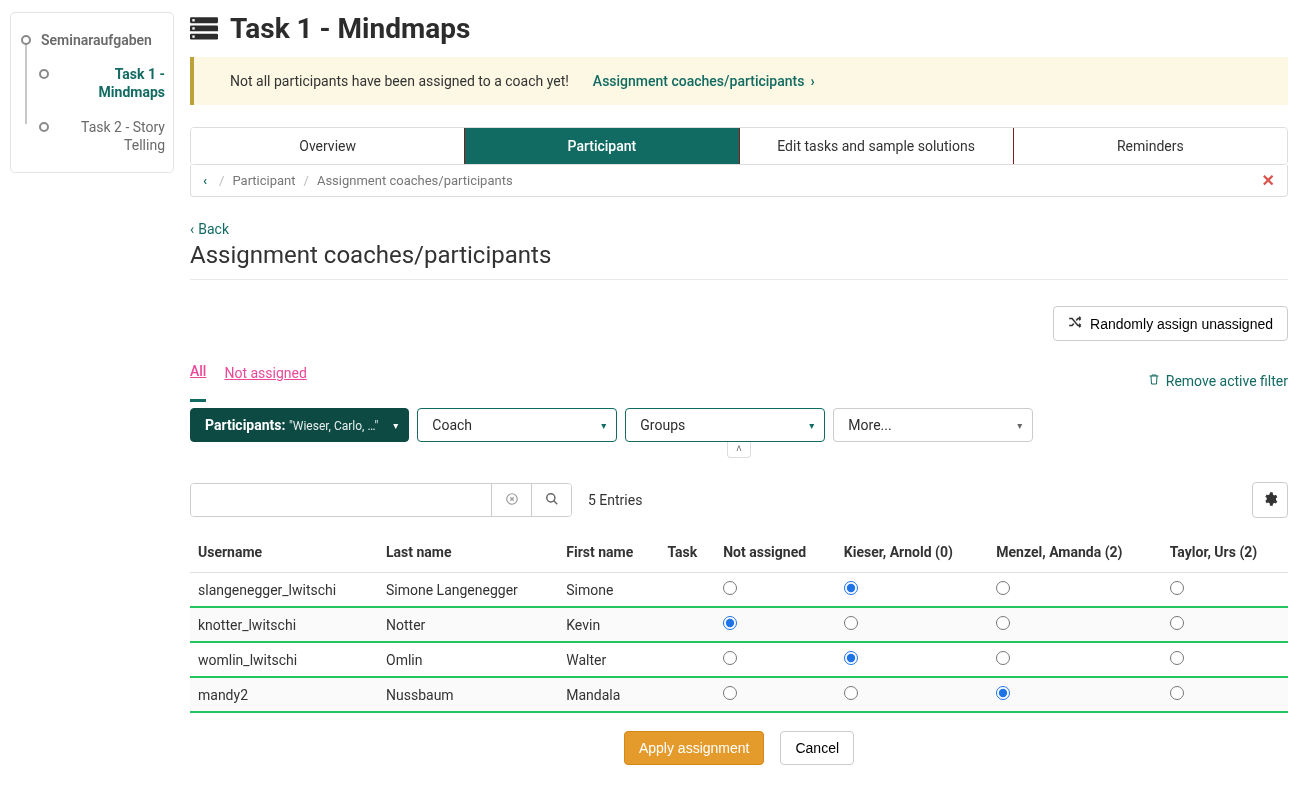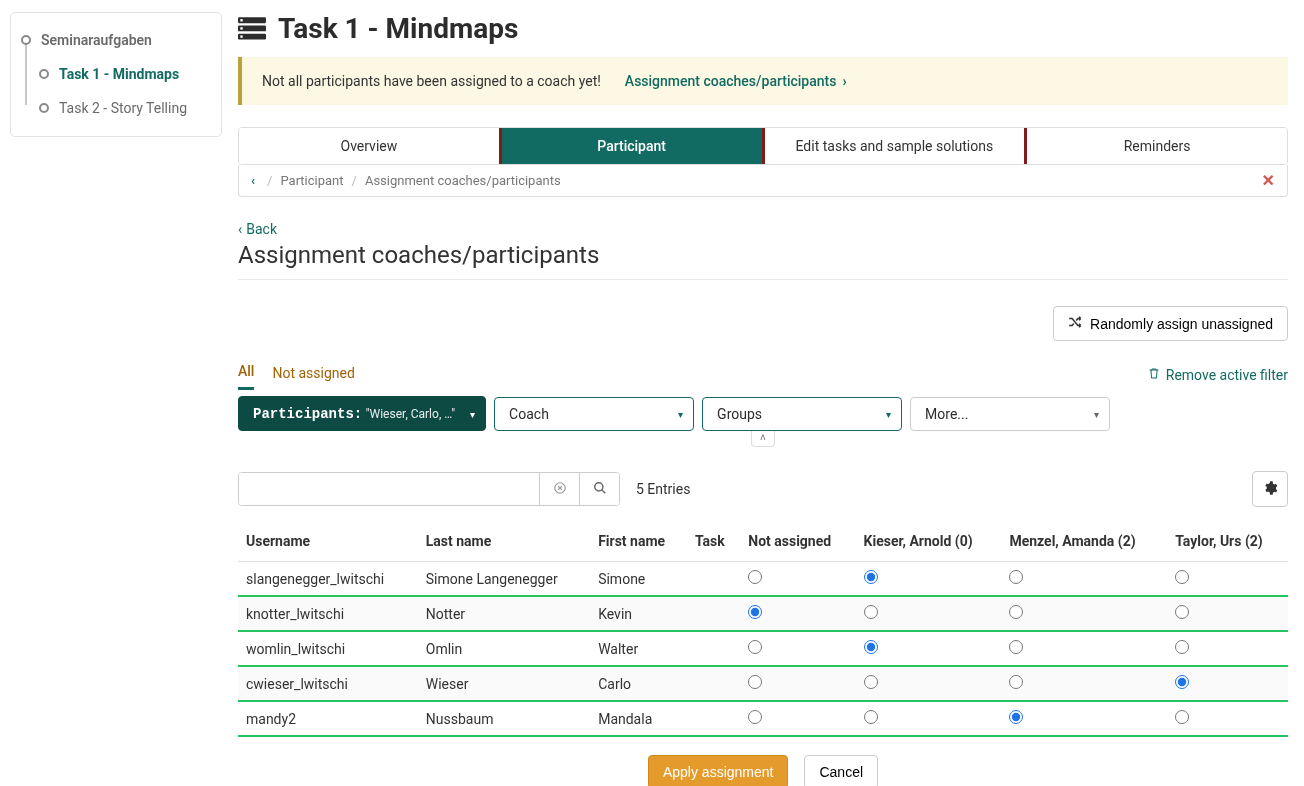--- a/index.html
+++ b/index.html
@@ -1,70 +1,70 @@
 <!DOCTYPE html>
 <html><head>
 <meta charset="utf-8">
 <style>
   * { box-sizing: border-box; margin: 0; padding: 0; }
   body { font-family: -apple-system, BlinkMacSystemFont, "Segoe UI", Roboto, "Helvetica Neue", Arial, sans-serif; font-size: 14px; color: #333; background: #fff; }
   .page { display: flex; gap: 16px; padding: 12px 10px; }
-  .sidebar { width: 212px; border: 1px solid #e3e3e3; border-radius: 5px; padding: 10px 8px 10px 8px; background: #fff; height:fit-content;text-align:right;}
+  .sidebar { width: 164px; border: 1px solid #e3e3e3; border-radius: 5px; padding: 10px 8px 10px 8px; background: #fff; height:fit-content;text-align:right;}
   .side-item { display: flex; align-items: flex-start; gap: 10px; padding: 8px 0 8px 0; position: relative; cursor: pointer; }
   .side-node { width: 10px; height: 10px; border: 2px solid #8a8a8a; background: #fff; border-radius: 50%; margin-left: 2px; margin-top: 4px; flex-shrink: 0; position: relative; z-index:2;}
   .side-conn { position: absolute; left: 6px; top: 0; bottom: 0; width: 2px; background: #c8c8c8; z-index:1;}
   .side-conn.first { top: 14px; }
   .side-conn.last { bottom: auto; height: 14px; }
   .side-label { color: #6a6a6a; font-weight: 600; line-height: 1.3; }
   .side-item.level-1 { padding-left: 18px; }
   .side-item.active .side-label { color: #126b62; font-weight: 700; }
   .side-item.level-1 .side-label { font-weight:400; }
   .side-item.level-1.active .side-label { font-weight:700; }
 
   .main { flex: 1; padding-right: 6px; }
   .page-title { display:flex; align-items:center; gap:12px; margin-bottom: 12px; }
   .page-title h1 { font-size: 28px; font-weight: 700; color: #2c2c2c; }
   .title-icon svg { width: 28px; height: 24px; display:block; }
 
-  .warn-box { background: #fcf8e3; border-left: 4px solid #bca03c; padding: 16px 20px; margin-bottom: 22px; display:flex; align-items:center; gap:24px; }
+  .warn-box { background: #fcf8e3; border-left: 4px solid #bca03c; padding: 16px 36px; margin-bottom: 22px; display:flex; align-items:center; gap:24px; }
   .warn-text { color: #333; }
   .warn-link { color: #126b62; font-weight:500; display:inline-flex; align-items:center; gap:6px; cursor:pointer;}
   .warn-link .chev { font-weight:700; }
 
   .tabs { display:flex; border:1px solid #ddd; border-radius:4px; overflow:hidden; margin-bottom:0; }
-  .tab { flex:1; text-align:center; padding:10px 12px; cursor:pointer; border-right:3px solid #7f1d1d; background:#fff; }
+  .tab { flex:1; text-align:center; padding:10px 12px; cursor:pointer; border-right:1px solid #7f1d1d; background:#fff; }
   .tab:last-child { border-right:none; }
   .tab.active { background:#126b62; color:#fff; font-weight:500;}
 
   .breadcrumb-bar { display:flex; align-items:center; justify-content:space-between; border:1px solid #ddd; border-top:none; padding:6px 12px; font-size:13px; color:#777; border-radius:0 0 4px 4px;}
   .bc-left { display:flex; align-items:center; gap:8px; }
   .bc-arrow { color:#126b62; font-weight:700; cursor:pointer; padding-right:4px; }
   .bc-sep { color:#bbb; }
   .bc-item { color:#777; }
   .bc-close { color:#d9534f; font-weight:700; font-size:16px; cursor:pointer; }
 
   .back-link { color:#126b62; display:inline-flex; align-items:center; gap:4px; margin-top:24px; cursor:pointer; font-size:14px;}
   .section-title { font-size:24px; font-weight:400; color:#333; margin-top:4px; padding-bottom:10px; border-bottom:1px solid #eaeaea;}
 
   .btn-row-right { display:flex; justify-content:flex-end; margin: 26px 0 18px 0; }
   .btn { border:1px solid #ccc; background:#fff; padding:8px 14px; border-radius:4px; cursor:pointer; font-size:14px; display:inline-flex; align-items:center; gap:8px; }
   .btn-primary { background:#e59b2c; border-color:#d28917; color:#fff; }
 
   .filter-tabs { display:flex; gap:18px; border-bottom: none; margin-bottom:6px; align-items:center;}
-  .ftab { color:#a16207; padding:4px 0 8px 0; cursor:pointer; }
+  .ftab { color:#ec4899; padding:4px 0 20px 0; cursor:pointer;text-decoration:underline; }
   .ftab.active { font-weight:500; border-bottom:3px solid #126b62; }
   .remove-filter { margin-left:auto; color:#126b62; cursor:pointer; display:inline-flex; align-items:center; gap:6px; }
 
   .chip-row { display:flex; gap:8px; align-items:center; margin-top:6px; position:relative;}
   .chip { border:1px solid #126b62; background:#fff; color:#2c2c2c; padding:8px 30px 8px 14px; border-radius:4px; min-width:200px; cursor:pointer; position:relative; }
   .chip.solid { background:#0d4a43; color:#fff; border-color:#0d4a43; min-width:auto; }
   .chip.plain { border-color:#ccc; min-width:200px; }
   .chip .caret { position:absolute; right:10px; top:50%; transform:translateY(-50%); font-size:10px; }
   .chip.solid .label-weak { font-weight:400; font-size:12px; opacity:0.9; }
-  .chip.solid .label-strong { font-weight:700;font-family:Liberation Mono, monospace; }
+  .chip.solid .label-strong { font-weight:700; }
   .collapse-btn { margin:0 auto; display:block; width:24px; height:16px; border:1px solid #ddd; border-top:none; border-radius:0 0 4px 4px; background:#fff; text-align:center; line-height:14px; font-size:10px; color:#666; cursor:pointer; position:relative; top:0;}
 
   .search-row { display:flex; align-items:center; gap:16px; margin-top:24px; }
   .search-box { display:flex; border:1px solid #ccc; border-radius:4px; overflow:hidden; }
   .search-input { border:none; padding:8px 10px; width:300px; outline:none; font-size:14px;}
   .search-btn { border:none; border-left:1px solid #ccc; background:#fff; width:40px; cursor:pointer; display:flex; align-items:center; justify-content:center; color:#777;}
   .entries { color:#333; }
   .gear-btn { margin-left:auto; border:1px solid #ccc; border-radius:4px; width:36px; height:36px; display:flex; align-items:center; justify-content:center; cursor:pointer; color:#333; background:#fff;}
 
   table.data { width:100%; border-collapse:collapse; margin-top:14px; }
@@ -263,30 +263,20 @@
             <td>womlin_lwitschi</td>
             <td>Omlin</td>
             <td>Walter</td>
             <td></td>
             <td class="radio-cell"><input type="radio" name="assign-1" style=""></td>
             <td class="radio-cell"><input type="radio" name="assign-1" checked="" style=""></td>
             <td class="radio-cell"><input type="radio" name="assign-1" style=""></td>
             <td class="radio-cell"><input type="radio" name="assign-1" style=""></td>
           </tr>
           <tr>
-            <td>cwieser_lwitschi</td>
-            <td>Wieser</td>
-            <td>Carlo</td>
-            <td></td>
-            <td class="radio-cell"><input type="radio" name="assign-3" style=""></td>
-            <td class="radio-cell"><input type="radio" name="assign-3" style=""></td>
-            <td class="radio-cell"><input type="radio" name="assign-3" style=""></td>
-            <td class="radio-cell"><input type="radio" name="assign-3" checked="" style=""></td>
-          </tr>
-          <tr>
             <td>mandy2</td>
             <td>Nussbaum</td>
             <td>Mandala</td>
             <td></td>
             <td class="radio-cell"><input type="radio" name="assign-4" style=""></td>
             <td class="radio-cell"><input type="radio" name="assign-4" style=""></td>
             <td class="radio-cell"><input type="radio" name="assign-4" checked="" style=""></td>
             <td class="radio-cell"><input type="radio" name="assign-4" style=""></td>
           </tr>
         </tbody>

